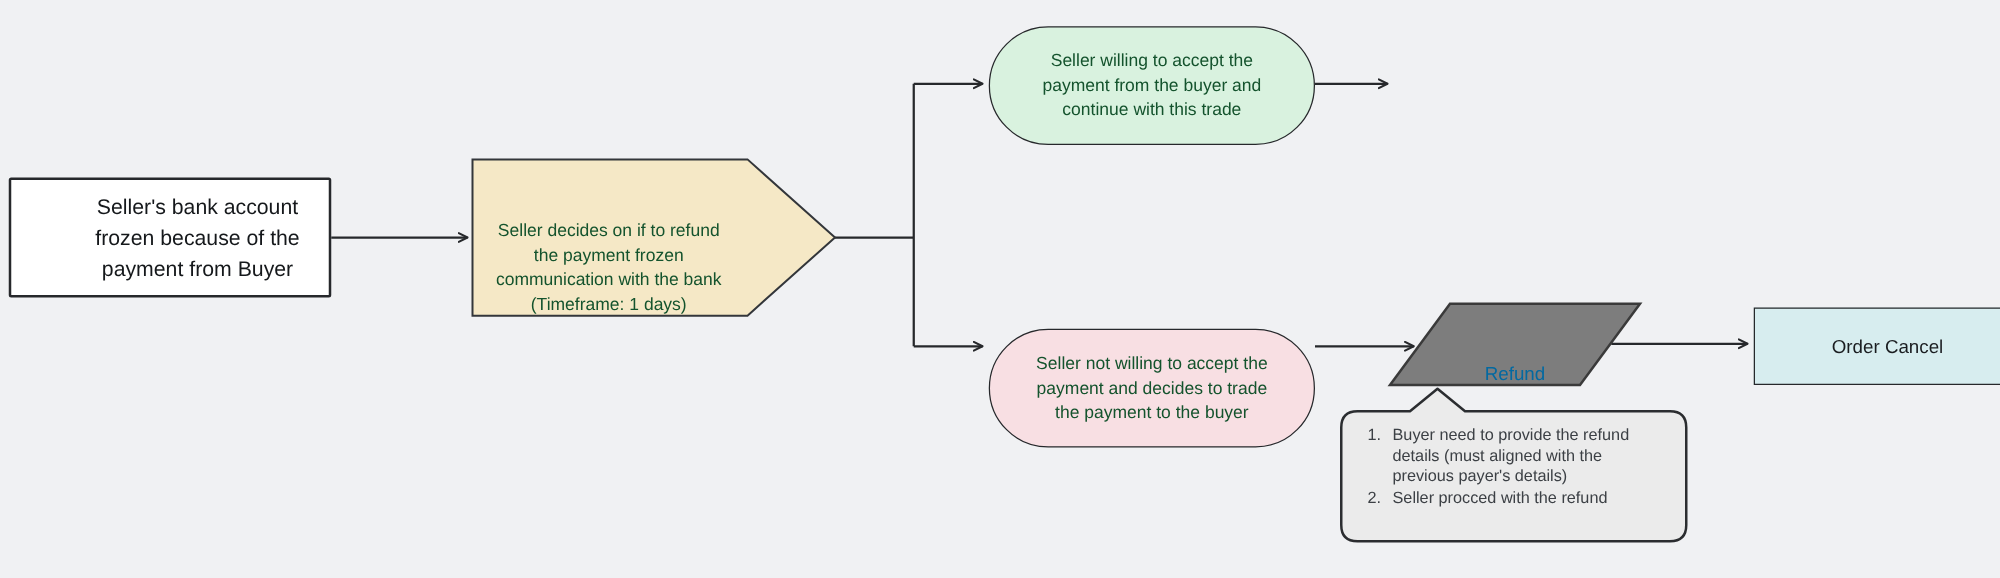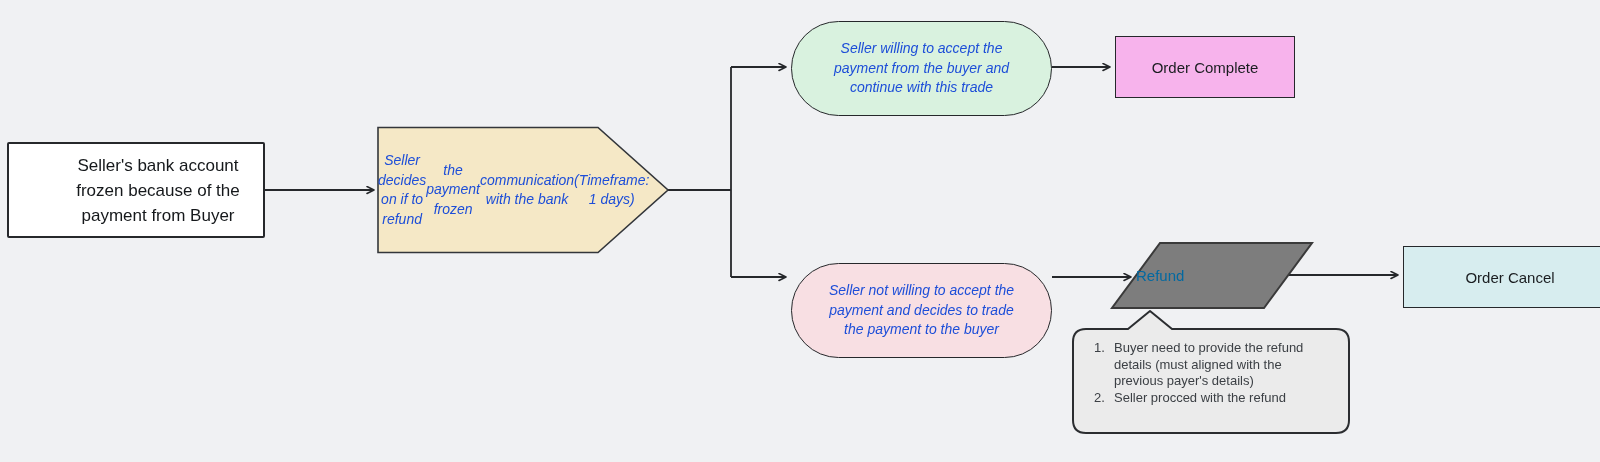--- a/index.html
+++ b/index.html
@@ -44,30 +44,29 @@
     color: #1a1d20;
   }
   .frozen-text {
     font-size: 17px;
     line-height: 25px;
     color: #15181b;
   }
   .small-text {
     font-size: 14px;
     line-height: 19.5px;
-    color: #1d4ed8;
-    font-style: italic;
+    color: #14532d;
   }
   .overlay-text {
     position: absolute;
     box-sizing: border-box;
     display: flex;
-    flex-direction: row;
+    flex-direction: column;
     align-items: center;
-    justify-content: space-between;
+    justify-content: flex-end;
     text-align: center;
     pointer-events: none;
   }
   .refund-label {
     font-size: 15px;
     color: #0369a1;
   }
   .note-text {
     position: absolute;
     left: 1094px;
@@ -120,23 +119,20 @@
     <div class="line">communication with the bank</div>
     <div class="line">(Timeframe: 1 days)</div>
   </div>
 
   <div class="node pill-node small-text" style="left:791px; top:21px; width:261px; height:95px; background:#d9f2df;">
     <div class="line">Seller willing to accept the</div>
     <div class="line">payment from the buyer and</div>
     <div class="line">continue with this trade</div>
   </div>
 
-  <div class="node result-node" style="left:1115px; top:36px; width:180px; height:62px; background:#f7b3ec;">
-    <div class="line">Order Complete</div>
-  </div>
 
   <div class="node pill-node small-text" style="left:791px; top:230px; width:261px; height:95px; background:#f8dfe3;margin-top:33px;">
     <div class="line">Seller not willing to accept the</div>
     <div class="line">payment and decides to trade</div>
     <div class="line">the payment to the buyer</div>
   </div>
 
   <div class="overlay-text refund-label" style="left:1136px; top:243px; width:152px; height:65px;">
     <div class="line">Refund</div>
   </div>

